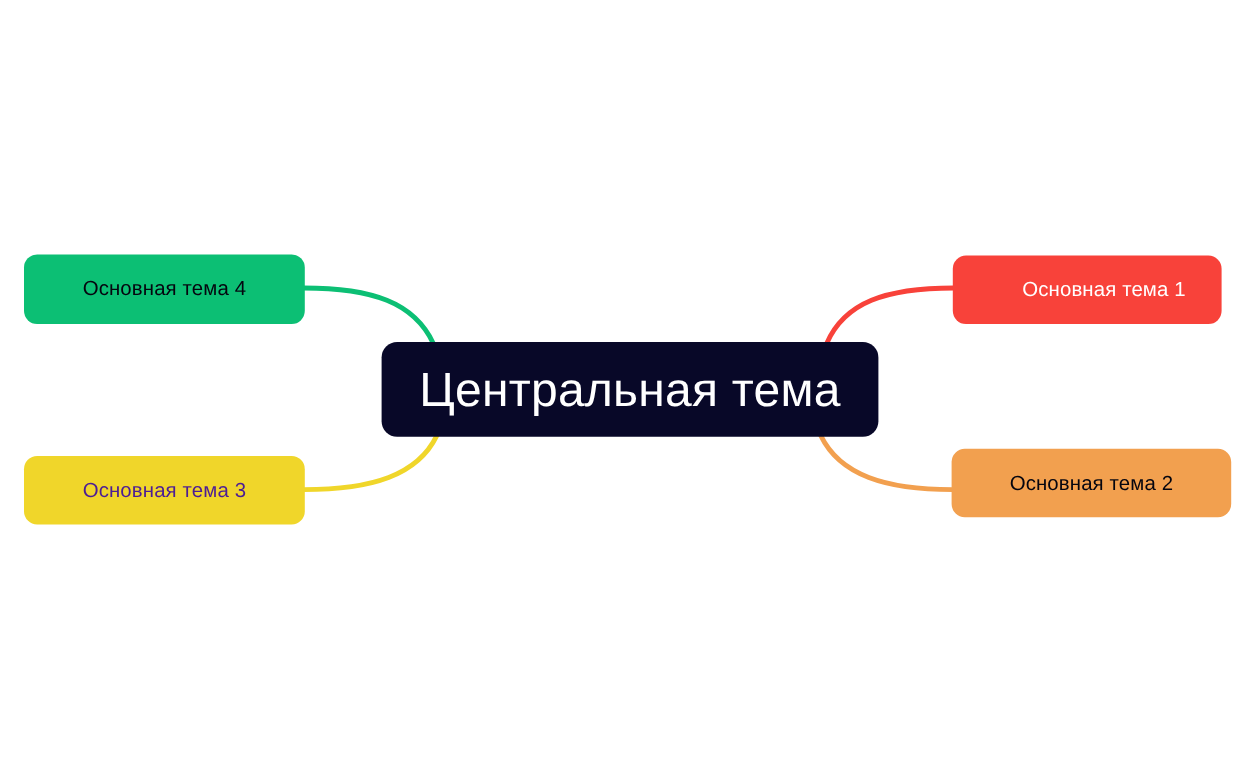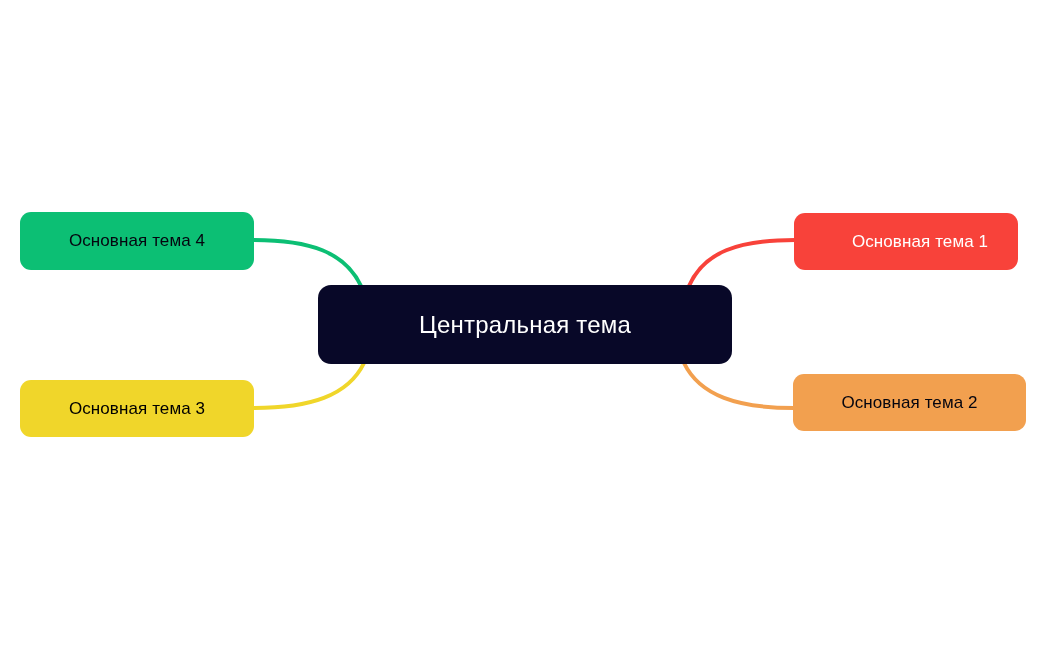--- a/index.html
+++ b/index.html
@@ -46,21 +46,21 @@
     left: 318px;
     top: 285px;
     width: 414px;
     height: 79px;
     border-radius: 13px;
     background: #080828;
     z-index: 3;
   }
   #node-central .node-label {
     color: #ffffff;
-    font-size: 24px;
+    font-size: 40px;
     font-weight: 400;
     letter-spacing: 0.2px;
   }
 
   
   .branch-node {
     border-radius: 11px;
     z-index: 2;
   }
   .branch-node .node-label {
@@ -78,21 +78,21 @@
   }
   #node-topic-4 .node-label { color: #05050f; }
 
   #node-topic-3 {
     left: 20px;
     top: 380px;
     width: 234px;
     height: 57px;
     background: #f0d62a;
   }
-  #node-topic-3 .node-label { color: #000000; }
+  #node-topic-3 .node-label { color: #4c1d95; }
 
   #node-topic-1 {
     left: 794px;
     top: 213px;
     width: 224px;
     height: 57px;
     background: #f8423a;
     padding-left: 28px;
   }
   #node-topic-1 .node-label { color: #ffffff; }

